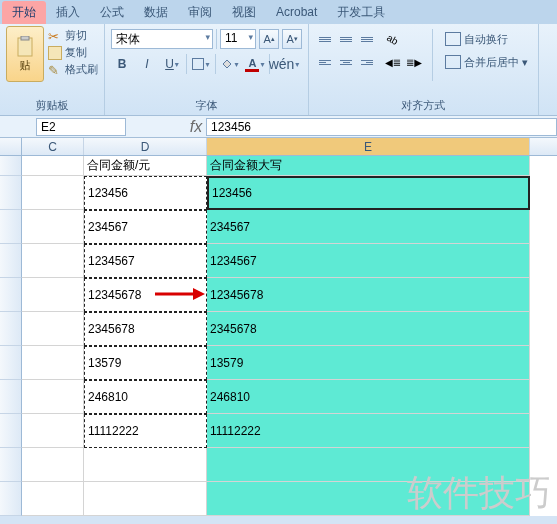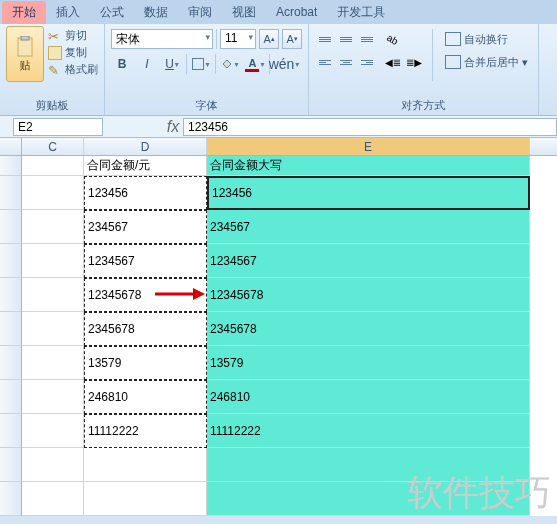--- a/index.html
+++ b/index.html
@@ -38,21 +38,21 @@
 .abtn { width: 20px; height: 20px; border: 1px solid transparent; display: flex; align-items: center; justify-content: center; }
 .lines { display: flex; flex-direction: column; gap: 1px; }
 .lines span { width: 12px; height: 1px; background: #5c7ba0; display: block; }
 .lines.left span:nth-child(2) { width: 7px; }
 .lines.center span:nth-child(2) { width: 7px; margin: 0 auto; }
 .lines.right span:nth-child(2) { width: 7px; margin-left: auto; }
 .wrap-btn { display: flex; align-items: center; gap: 3px; font-size: 11px; color: #3b5878; padding: 1px 3px; border: 1px solid transparent; height: 20px; }
 .wrap-icon { width: 16px; height: 14px; border: 1px solid #5c7ba0; position: relative; }
 
 .namebox-bar { display: flex; height: 22px; background: #e8f2fb; border-bottom: 1px solid #a5bfd9; align-items: center; }
-.namebox { width: 90px; background: #fff; border: 1px solid #9db9d6; height: 18px; margin-left: 13px; font-size: 12px; padding: 1px 4px; }
+.namebox { width: 90px; background: #fff; border: 1px solid #9db9d6; height: 18px; margin-left: 36px; font-size: 12px; padding: 1px 4px; }
 .fx-lbl { width: 20px; text-align: center; font-style: italic; font-size: 16px; color: #6a6a6a; margin-left: 60px; }
 .formula-input { flex: 1; background: #fff; border: 1px solid #9db9d6; height: 18px; font-size: 12px; padding: 1px 4px; }
 
 .sheet { background: #fff; }
 .col-headers { display: flex; height: 18px; background: linear-gradient(#f4f8fc,#dde9f6); border-bottom: 1px solid #9db9d6; }
 .rowhead-spacer { width: 22px; border-right: 1px solid #9db9d6; }
 .colhead { border-right: 1px solid #c6d5e6; text-align: center; font-size: 12px; color: #3b5878; line-height: 18px; }
 .colhead.selected { background: #f0c97b; }
 
 .grid-body { position: relative; }

